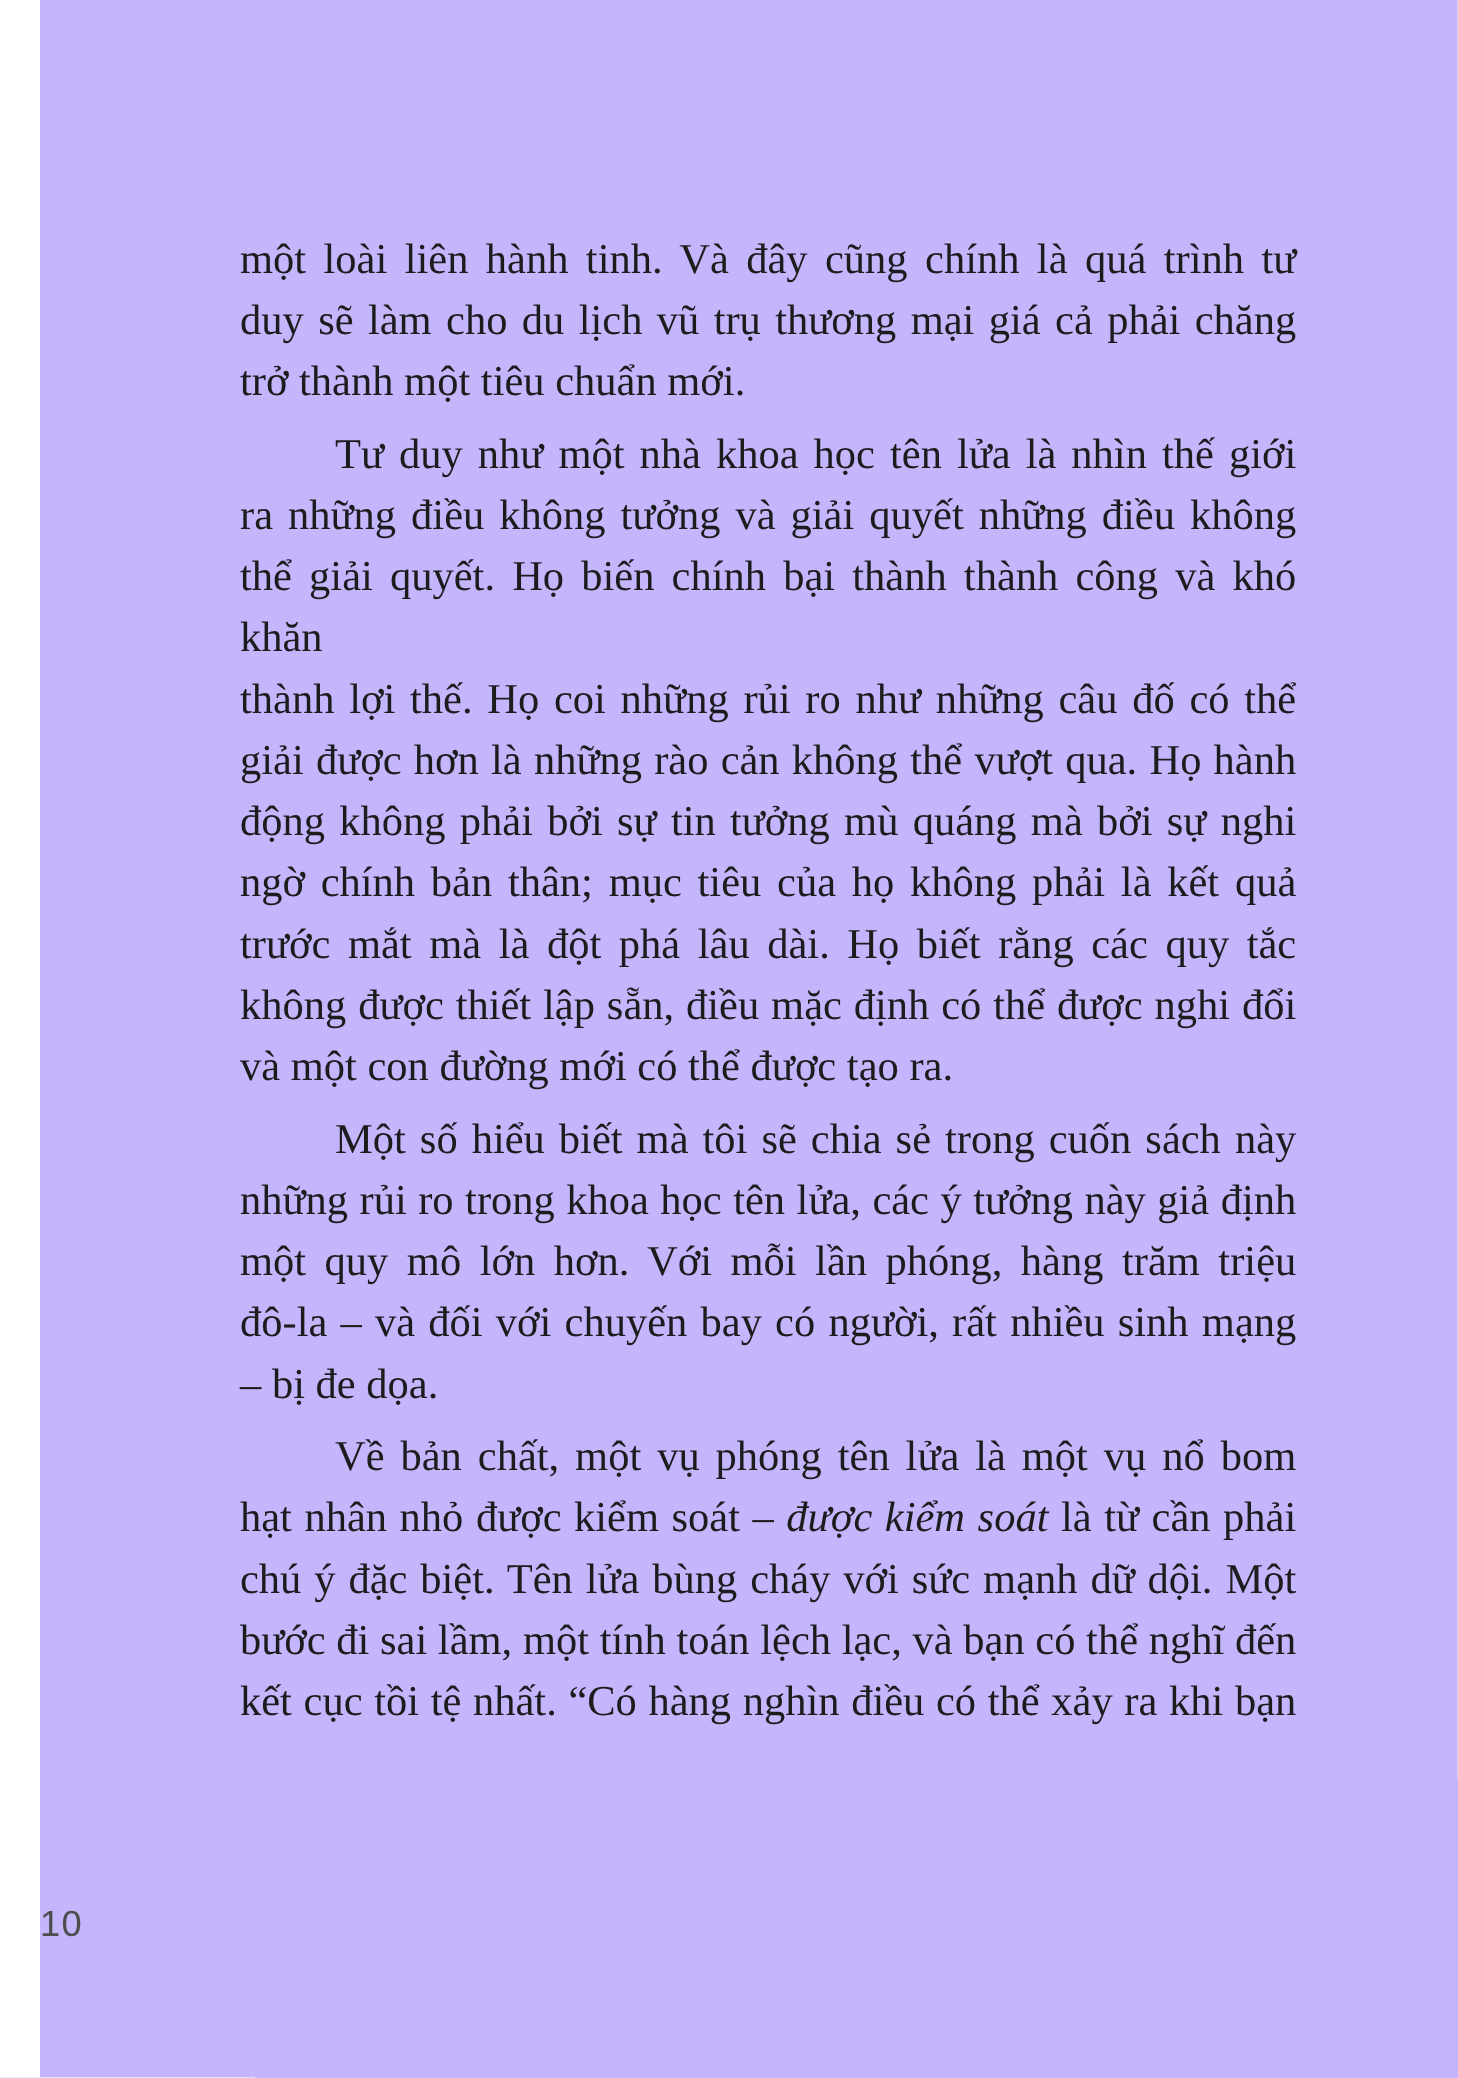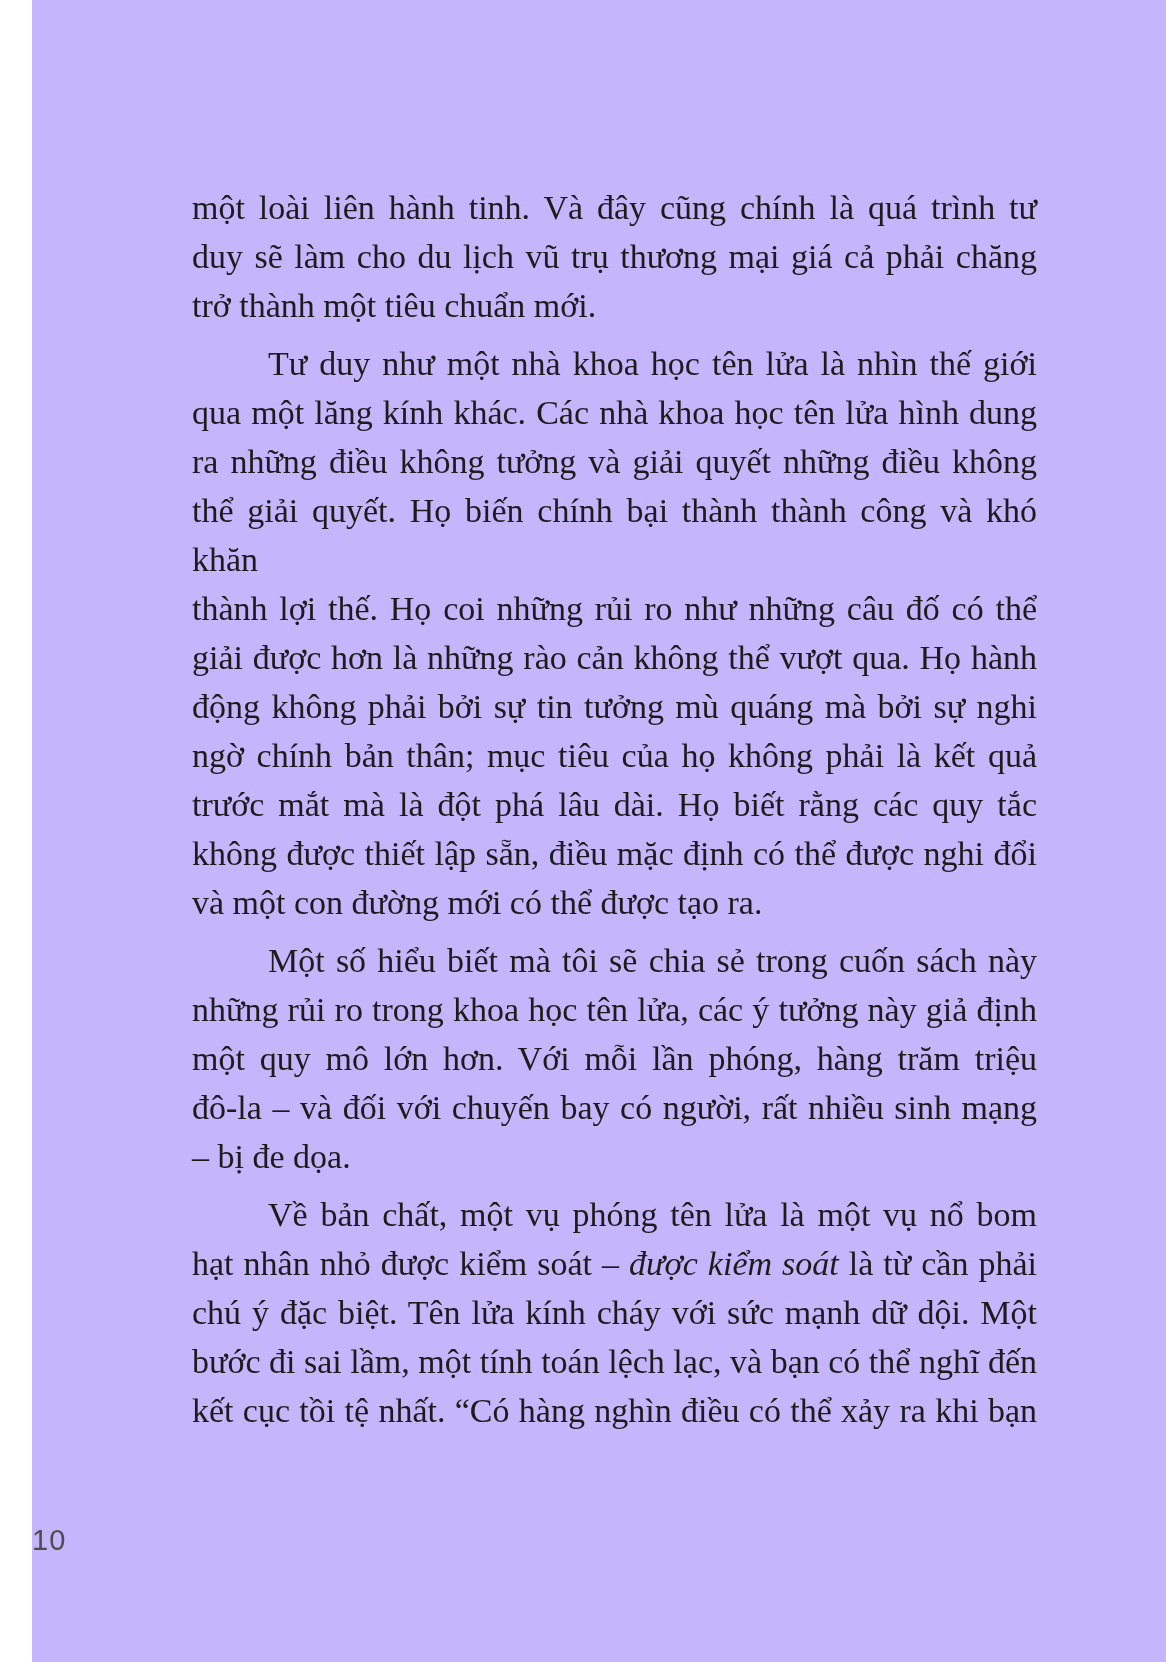--- a/index.html
+++ b/index.html
@@ -60,40 +60,39 @@
 
 <div class="page">
   <div class="text-block" id="text-block">
       <div class="paragraph">
         <div class="line"><span>một loài liên hành tinh. Và đây cũng chính là quá trình tư</span></div>
         <div class="line"><span>duy sẽ làm cho du lịch vũ trụ thương mại giá cả phải chăng</span></div>
         <div class="line endline"><span>trở thành một tiêu chuẩn mới.</span></div>
       </div>
       <div class="paragraph">
         <div class="line indent"><span>Tư duy như một nhà khoa học tên lửa là nhìn thế giới</span></div>
-        <div class="line"><span>qua một lăng kính khác. Các nhà khoa học tên lửa hình dung</span></div>
         <div class="line"><span>ra những điều không tưởng và giải quyết những điều không</span></div>
         <div class="line"><span>thể giải quyết. Họ biến chính bại thành thành công và khó khăn</span></div>
         <div class="line"><span>thành lợi thế. Họ coi những rủi ro như những câu đố có thể</span></div>
         <div class="line"><span>giải được hơn là những rào cản không thể vượt qua. Họ hành</span></div>
         <div class="line"><span>động không phải bởi sự tin tưởng mù quáng mà bởi sự nghi</span></div>
         <div class="line"><span>ngờ chính bản thân; mục tiêu của họ không phải là kết quả</span></div>
         <div class="line"><span>trước mắt mà là đột phá lâu dài. Họ biết rằng các quy tắc</span></div>
         <div class="line"><span>không được thiết lập sẵn, điều mặc định có thể được nghi đổi</span></div>
         <div class="line endline"><span>và một con đường mới có thể được tạo ra.</span></div>
       </div>
       <div class="paragraph">
         <div class="line indent"><span>Một số hiểu biết mà tôi sẽ chia sẻ trong cuốn sách này</span></div>
         <div class="line"><span>những rủi ro trong khoa học tên lửa, các ý tưởng này giả định</span></div>
         <div class="line"><span>một quy mô lớn hơn. Với mỗi lần phóng, hàng trăm triệu</span></div>
         <div class="line"><span>đô-la – và đối với chuyến bay có người, rất nhiều sinh mạng</span></div>
         <div class="line endline"><span>– bị đe dọa.</span></div>
       </div>
       <div class="paragraph">
         <div class="line indent"><span>Về bản chất, một vụ phóng tên lửa là một vụ nổ bom</span></div>
         <div class="line"><span>hạt nhân nhỏ được kiểm soát – </span><span class="seg-italic">được kiểm soát</span><span> là từ cần phải</span></div>
-        <div class="line"><span>chú ý đặc biệt. Tên lửa kính cháy với sức mạnh dữ dội. Một</span></div>
+        <div class="line"><span>chú ý đặc biệt. Tên lửa bùng cháy với sức mạnh dữ dội. Một</span></div>
         <div class="line"><span>bước đi sai lầm, một tính toán lệch lạc, và bạn có thể nghĩ đến</span></div>
         <div class="line"><span>kết cục tồi tệ nhất. “Có hàng nghìn điều có thể xảy ra khi bạn</span></div>
       </div>
     </div>
   <div class="page-number">10</div>
 </div>
 
 </body></html>

